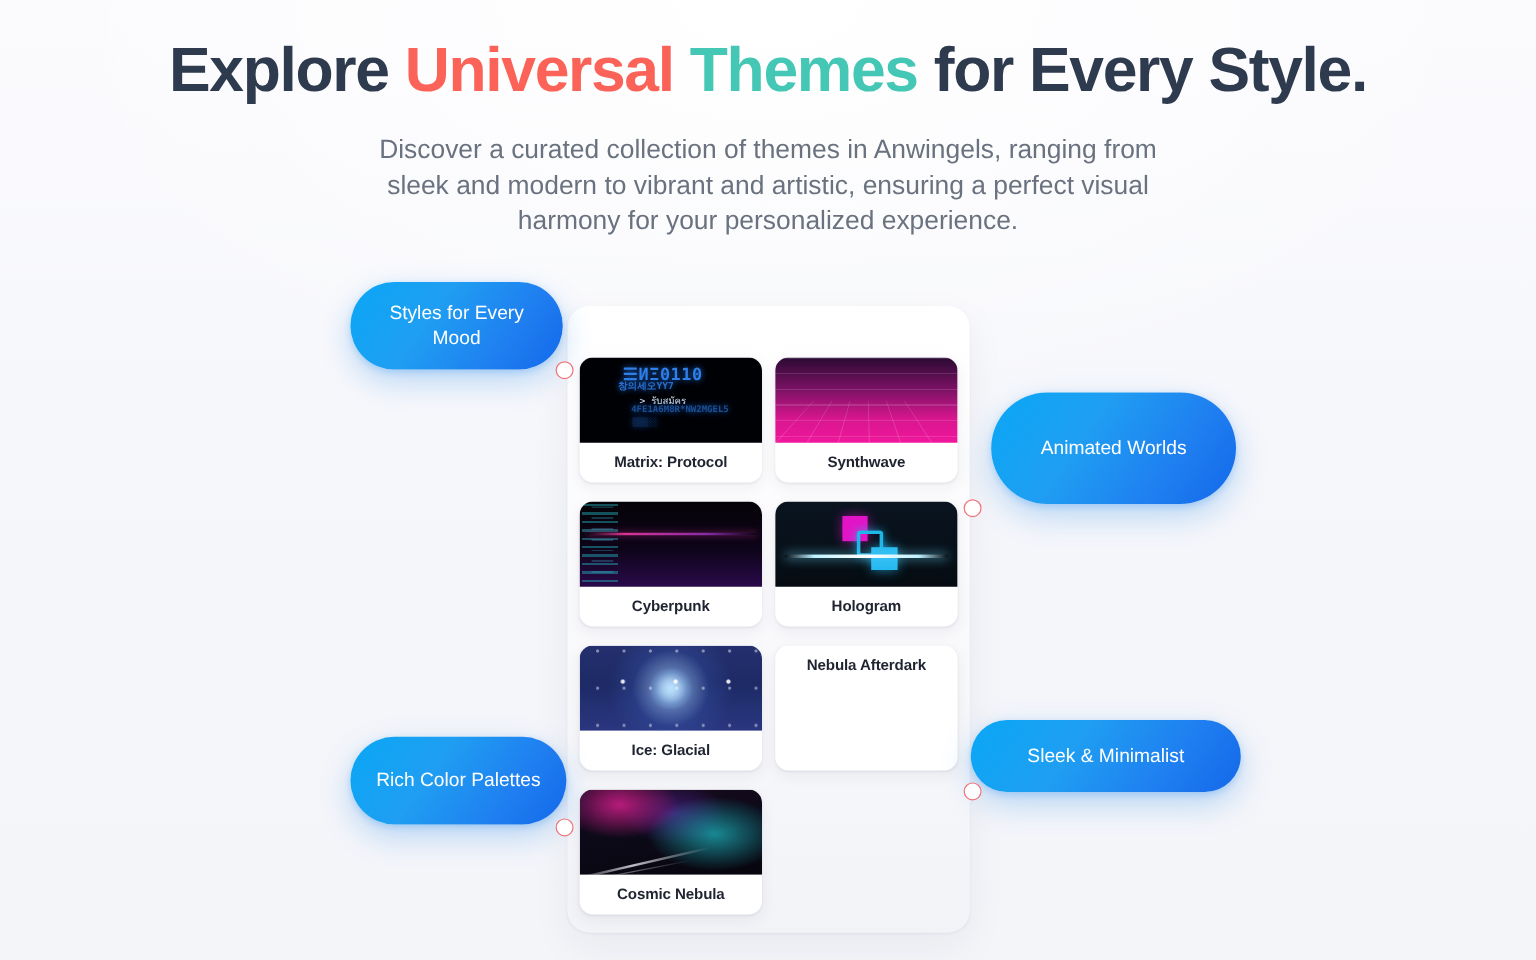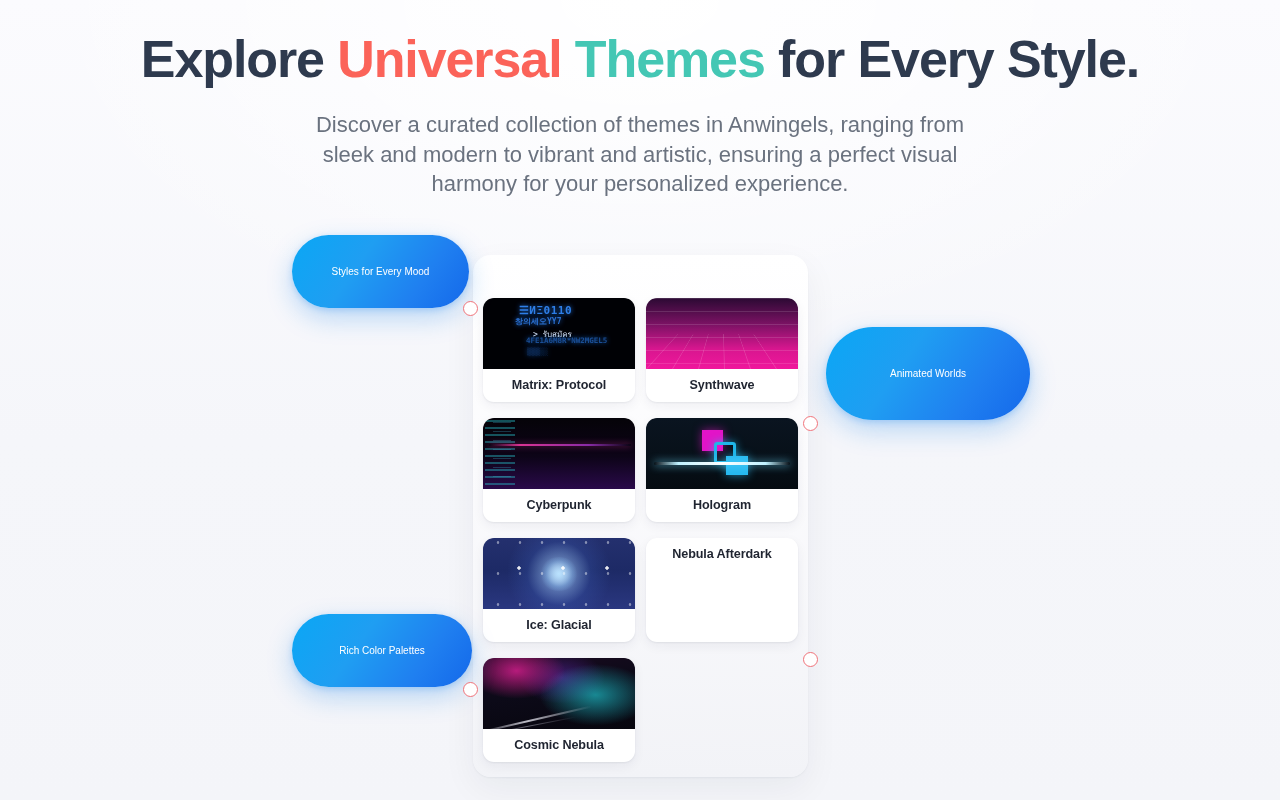--- a/index.html
+++ b/index.html
@@ -120,21 +120,21 @@
     background: #000105;
   }
   .art-matrix .row {
     position: absolute;
     color: #2f7fe8;
     font-family: "DejaVu Sans Mono", monospace;
     font-weight: 700;
     text-shadow: 0 0 5px #1f6fd8;
     white-space: nowrap;
   }
-  .art-matrix .r1 { top: 6px;  left: 36px; font-size: 11px; letter-spacing: 0.5px; }
+  .art-matrix .r1 { top: 6px;  left: 36px; font-size: 14px; letter-spacing: 0.5px; }
   .art-matrix .r2 { top: 18px; left: 32px; font-size: 8px; color:#2a6fd0; }
   .art-matrix .r3 { top: 30px; left: 50px; font-size: 8px; color:#d8e6f8; text-shadow:none; font-weight:400;}
   .art-matrix .r4 { top: 38px; left: 6px;  font-size: 7.5px; color:#1f5cb0; opacity:.85;padding-left:37px; }
   .art-matrix .r5 { top: 50px; left: 44px; font-size: 7px;  color:#153f7d; opacity:.7; }
 
   
   .art-morpheon { background: radial-gradient(circle at 50% 48%, #1c1226 0%, #0b0a10 60%, #060509 100%); }
   .art-morpheon .beam {
     position: absolute;
     left: 50%; top: 48%;
@@ -258,21 +258,21 @@
   }
 
   
   .pill {
     position: absolute;
     display: flex;
     align-items: center;
     justify-content: center;
     text-align: center;
     color: #ffffff;
-    font-size: 10px;
+    font-size: 16px;
     font-weight: 500;
     line-height: 21px;
     border-radius: 999px;
     background: linear-gradient(125deg, #0aa7f5 0%, #1f9ef2 38%, #1f7ff0 72%, #1468ea 100%);
     box-shadow: 0 10px 26px rgba(23,128,235,0.28),
                 0 2px 6px rgba(23,128,235,0.22);
     padding: 0 18px;
     z-index: 4;
   }
 
@@ -374,19 +374,22 @@
 
   <div class="pill pill-1">
     <span>Styles for Every Mood</span>
   </div>
   <div class="pill pill-2">
     <span>Animated Worlds</span>
   </div>
   <div class="pill pill-3">
     <span>Rich Color Palettes</span>
   </div>
+  <div class="pill pill-4">
+    <span>Sleek &amp; Minimalist</span>
+  </div>
 
   <div class="dot dot-1"></div>
   <div class="dot dot-2"></div>
   <div class="dot dot-3"></div>
   <div class="dot dot-4"></div>
 
 </div>
 
 </body></html>

